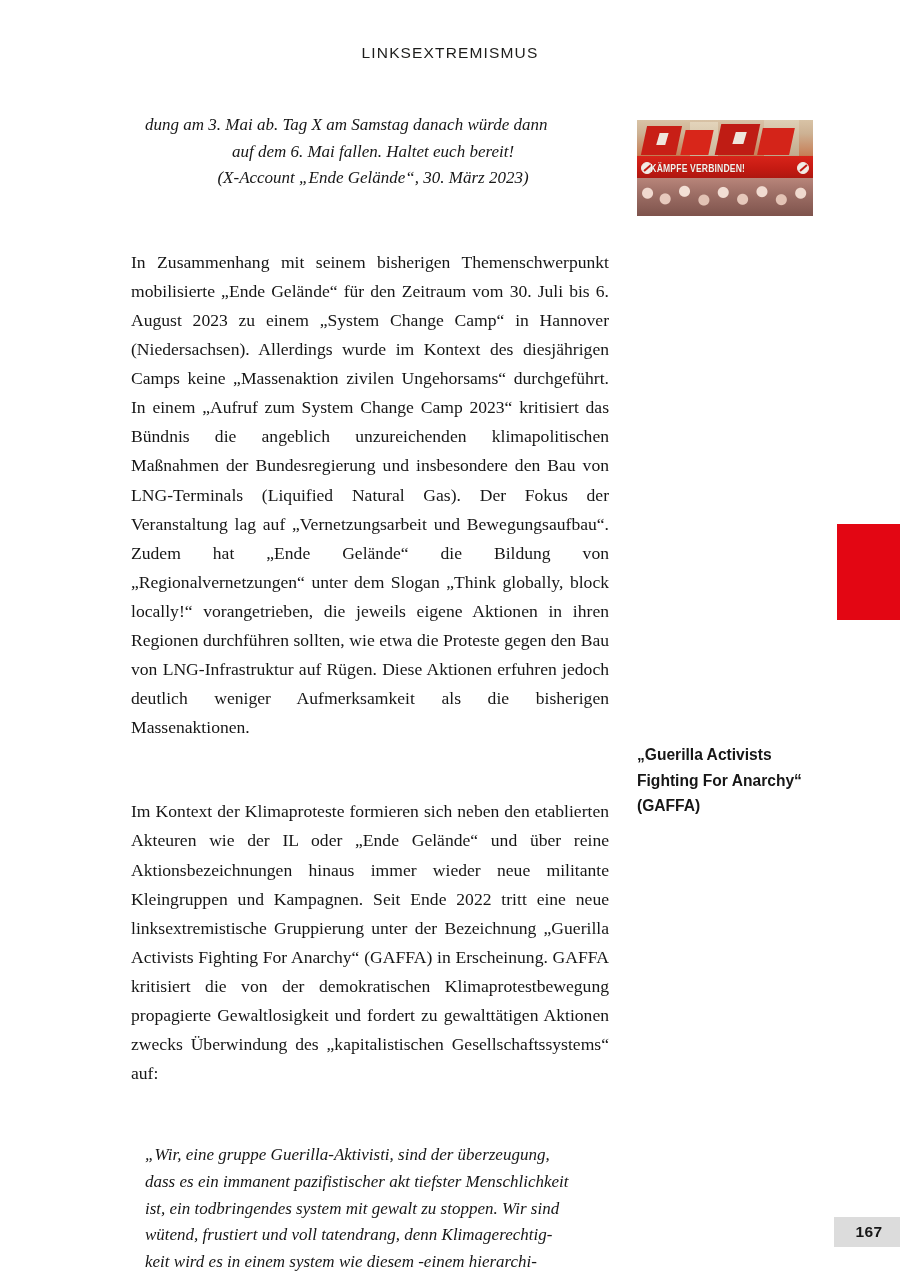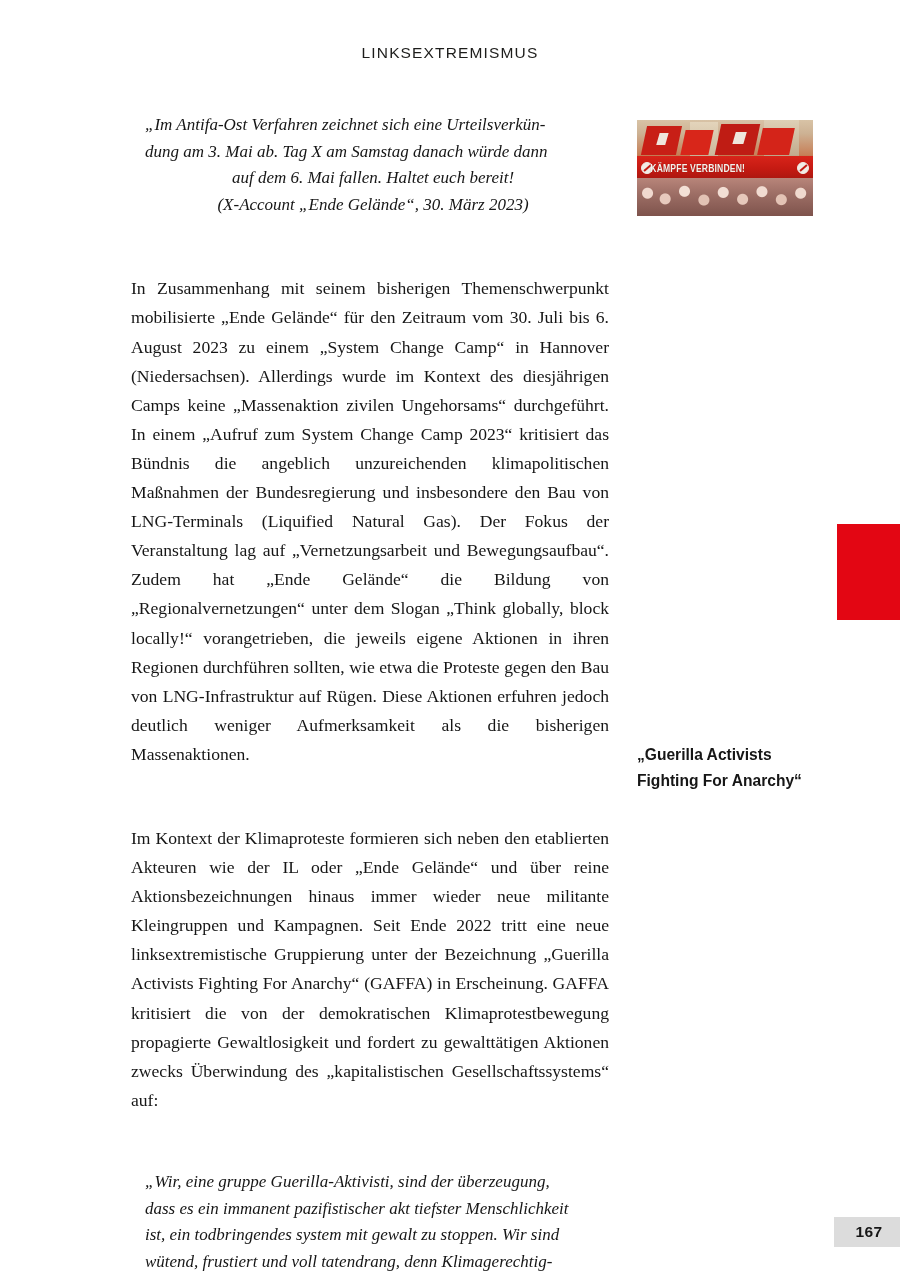--- a/index.html
+++ b/index.html
@@ -204,21 +204,20 @@
   }
 </style>
 </head>
 <body>
 
 <div class="running-head">LINKSEXTREMISMUS</div>
 
 <div class="text-col">
 
   <blockquote class="quote">
-    <span class="ln">„Im Antifa-Ost Verfahren zeichnet sich eine Urteilsverkün-</span>
     <span class="ln">dung am 3. Mai ab. Tag X am Samstag danach würde dann</span>
     <span class="ln nojust">auf dem 6. Mai fallen. Haltet euch bereit!</span>
     <span class="ln nojust">(X-Account „Ende Gelände“, 30. März 2023)</span>
   </blockquote>
 
   <div class="gap-after-quote"></div>
 
   <p class="body-par">In Zusammenhang mit seinem bisherigen Themenschwerpunkt mobilisierte „Ende Gelände“ für den Zeitraum vom 30. Juli bis 6. August 2023 zu einem „System Change Camp“ in Hannover (Niedersachsen). Allerdings wurde im Kontext des diesjährigen Camps keine „Massenaktion zivilen Ungehorsams“ durchgeführt. In einem „Aufruf zum System Change Camp 2023“ kritisiert das Bündnis die angeblich unzureichenden klimapolitischen Maßnahmen der Bundesregierung und insbesondere den Bau von LNG-Terminals (Liquified Natural Gas). Der Fokus der Veranstaltung lag auf „Vernetzungsarbeit und Bewegungsaufbau“. Zudem hat „Ende Gelände“ die Bildung von „Regionalvernetzungen“ unter dem Slogan „Think globally, block locally!“ vorangetrieben, die jeweils eigene Aktionen in ihren Regionen durchführen sollten, wie etwa die Proteste gegen den Bau von LNG-Infrastruktur auf Rügen. Diese Aktionen erfuhren jedoch deutlich weniger Aufmerksamkeit als die bisherigen Massenaktionen.</p>
 
   <div class="gap-par"></div>
@@ -252,19 +251,20 @@
     <div class="sym left"></div>
     <div class="banner-text">KÄMPFE VERBINDEN!</div>
     <div class="sym right"></div>
   </div>
   <div class="crowd"></div>
 </div>
 
 <div class="margin-head">
   <span class="mh-line">„Guerilla Activists</span>
   <span class="mh-line">Fighting For Anarchy“</span>
+  <span class="mh-line">(GAFFA)</span>
 </div>
 
 <div class="red-tab"></div>
 
 <div class="folio">
   <span class="folio-num">167</span>
 </div>
 
 </body></html>

